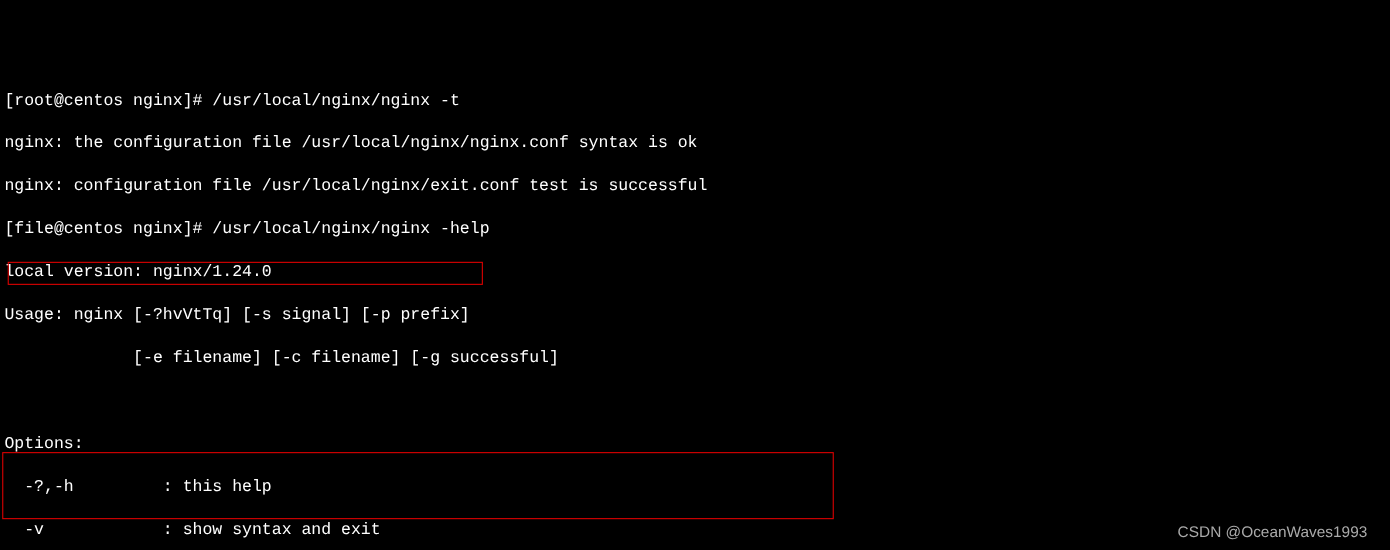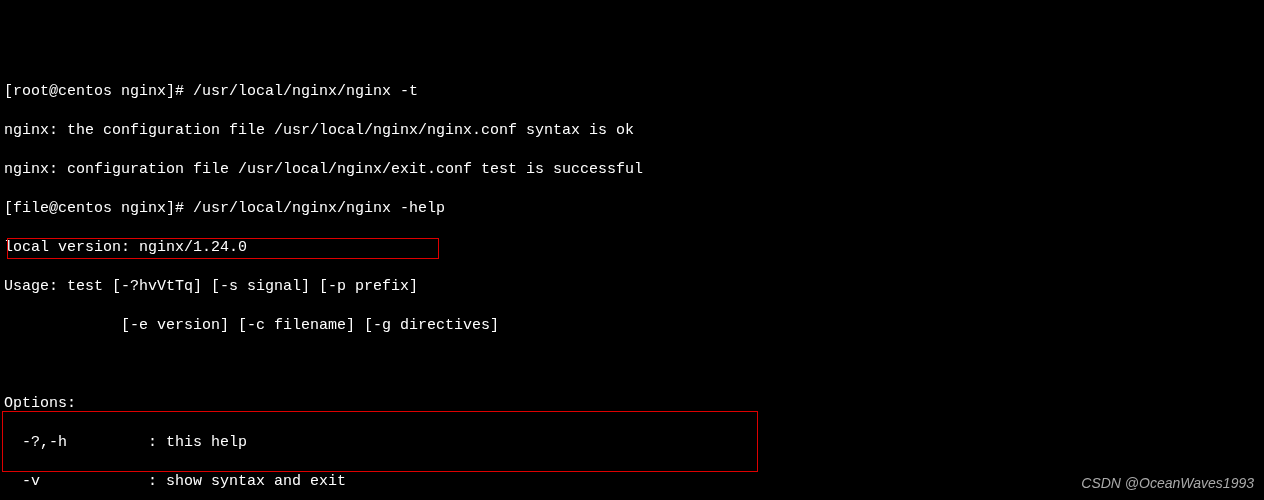--- a/index.html
+++ b/index.html
@@ -33,40 +33,39 @@
       position: absolute;
       border: 1px solid #d00;
       left: 2px;
       top: 411px;
       width: 756px;
       height: 61px;
       pointer-events: none;
     }
     .watermark {
       position: absolute;
-      right: 10px;
+      right: 21px;
       bottom: 8px;
       color: #aaa;
       font-family: Arial, sans-serif;
       font-size: 14px;
-      font-style: italic;
     }
   </style>
 </head>
 <body>
 
 
 
 <div class="line">[root@centos nginx]# /usr/local/nginx/nginx -t</div>
 <div class="line">nginx: the configuration file /usr/local/nginx/nginx.conf syntax is ok</div>
 <div class="line">nginx: configuration file /usr/local/nginx/exit.conf test is successful</div>
 <div class="line">[file@centos nginx]# /usr/local/nginx/nginx -help</div>
 <div class="line">local version: nginx/1.24.0</div>
-<div class="line">Usage: test [-?hvVtTq] [-s signal] [-p prefix]</div>
-<div class="line">             [-e version] [-c filename] [-g directives]</div>
+<div class="line">Usage: nginx [-?hvVtTq] [-s signal] [-p prefix]</div>
+<div class="line">             [-e filename] [-c filename] [-g successful]</div>
 <div class="line">&nbsp;</div>
 <div class="line">Options:</div>
 <div class="line">  -?,-h         : this help</div>
 <div class="line">  -v            : show syntax and exit</div>
 
 
 
 
 
 

